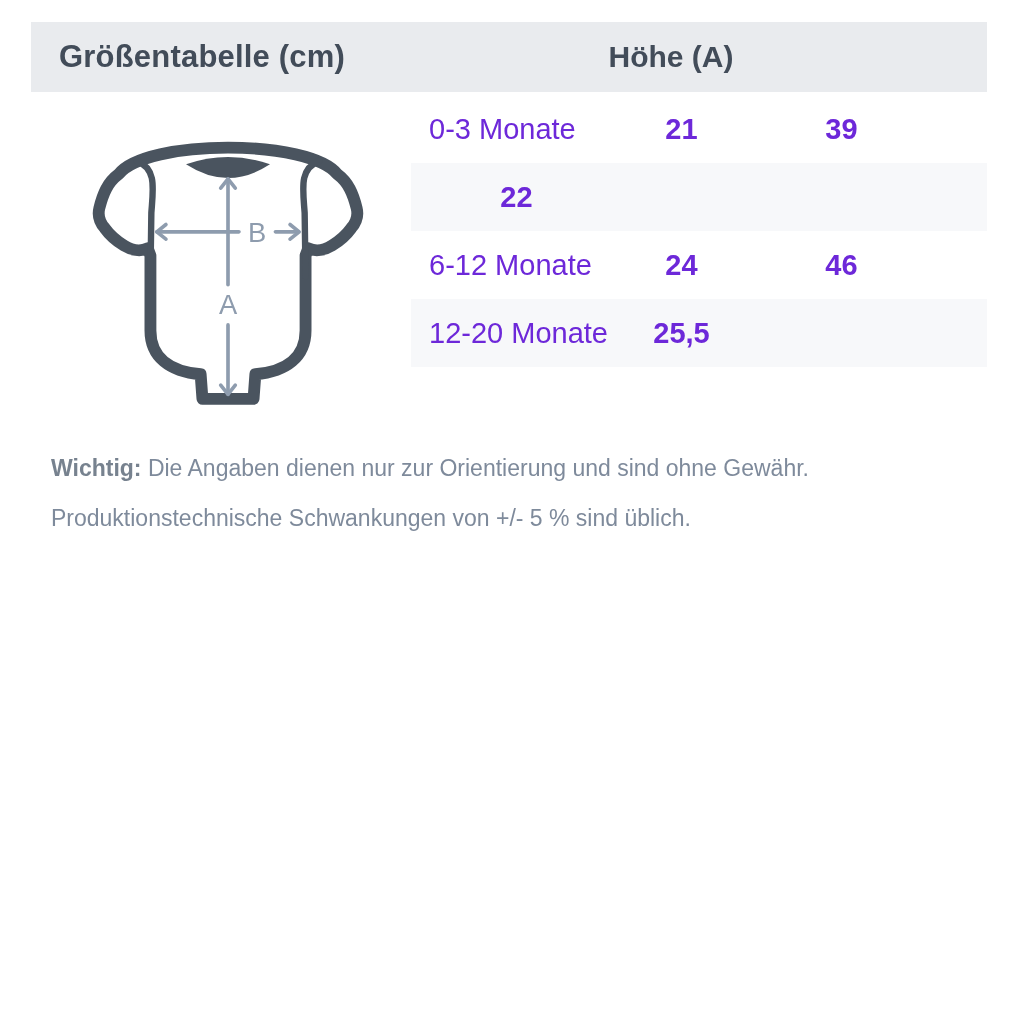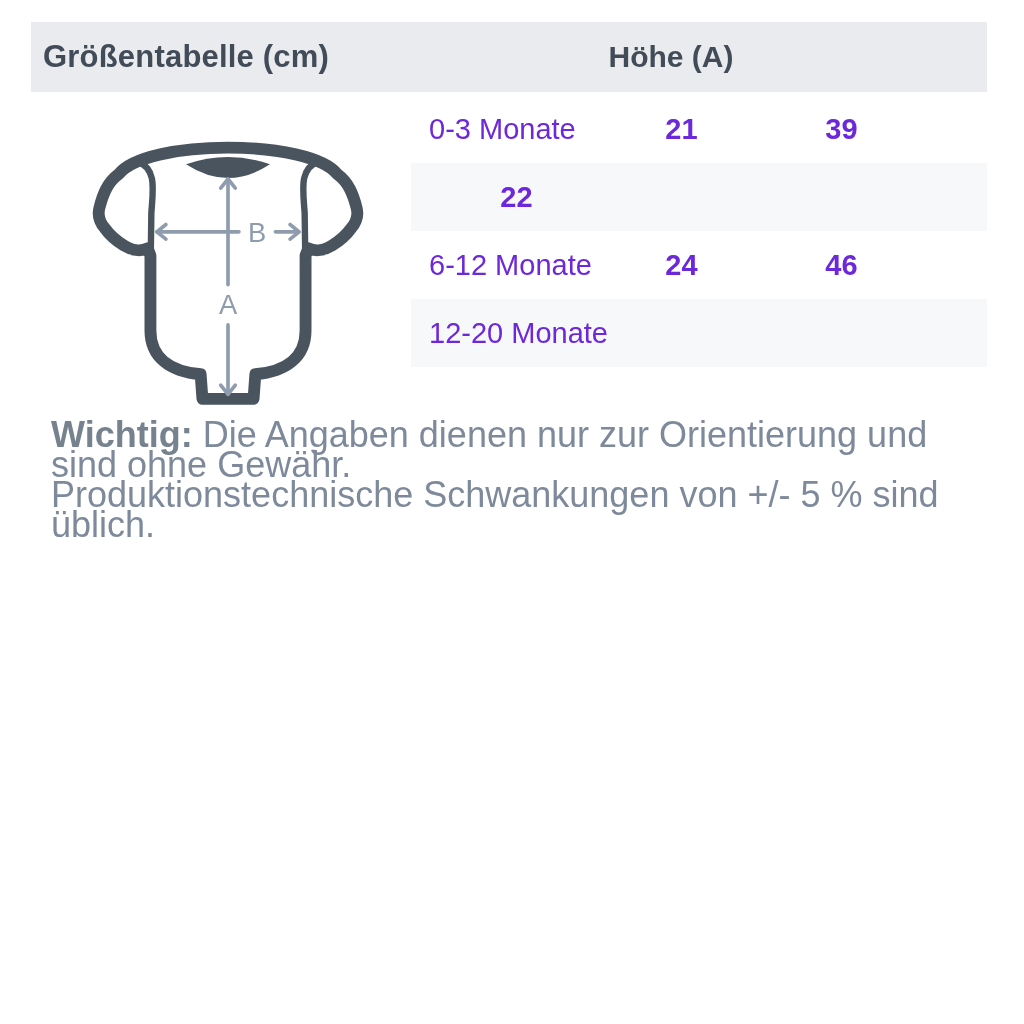--- a/index.html
+++ b/index.html
@@ -17,21 +17,21 @@
   }
   
   .header-bar {
     height: 70px;
     background: #e9ebee;
     display: grid;
     grid-template-columns: 560px 160px 170px 1fr;
     align-items: center;
   }
   .header-title {
-    padding-left: 12px;
+    padding-left: 28px;
     font-size: 31px;
     font-weight: bold;
     color: #424c59;
     letter-spacing: 0.2px;
   }
   .header-col {
     font-size: 30px;
     font-weight: bold;
     color: #424c59;
     text-align: center;
@@ -59,24 +59,24 @@
   
   .diagram {
     position: absolute;
     left: 82px; top: 126px;
     width: 292px; height: 292px;
   }
   .diagram svg { overflow: visible; display: block; }
   
   .note {
     position: absolute;
-    left: 51px; top: 420px;
+    left: 51px; top: 443px;
     width: 920px;
-    font-size: 36px;
-    line-height: 30px;
+    font-size: 23px;
+    line-height: 50px;
     color: #7e8a9b;
   }
   .note b { color: #77828f; }
 </style>
 </head>
 <body>
 
 <div class="content">
   <div class="header-bar">
     <div class="header-title">Größentabelle (cm)</div>
@@ -93,20 +93,21 @@
     <div class="row">
       <div class="cell-num">22</div>
     </div>
     <div class="row">
       <div class="cell-size">6-12 Monate</div>
       <div class="cell-num">24</div>
       <div class="cell-num">46</div>
     </div>
     <div class="row">
       <div class="cell-size">12-20 Monate</div>
+      <div class="cell-num">25,5</div>
     </div>
   </div>
 </div>
 
 <div class="diagram">
   <svg width="292" height="292" viewBox="-10 -10 320 320" xmlns="http://www.w3.org/2000/svg">
 
     <path d="M 30,43
          C 60,4 240,4 270,43
          C 282,52 287,64 291,80

